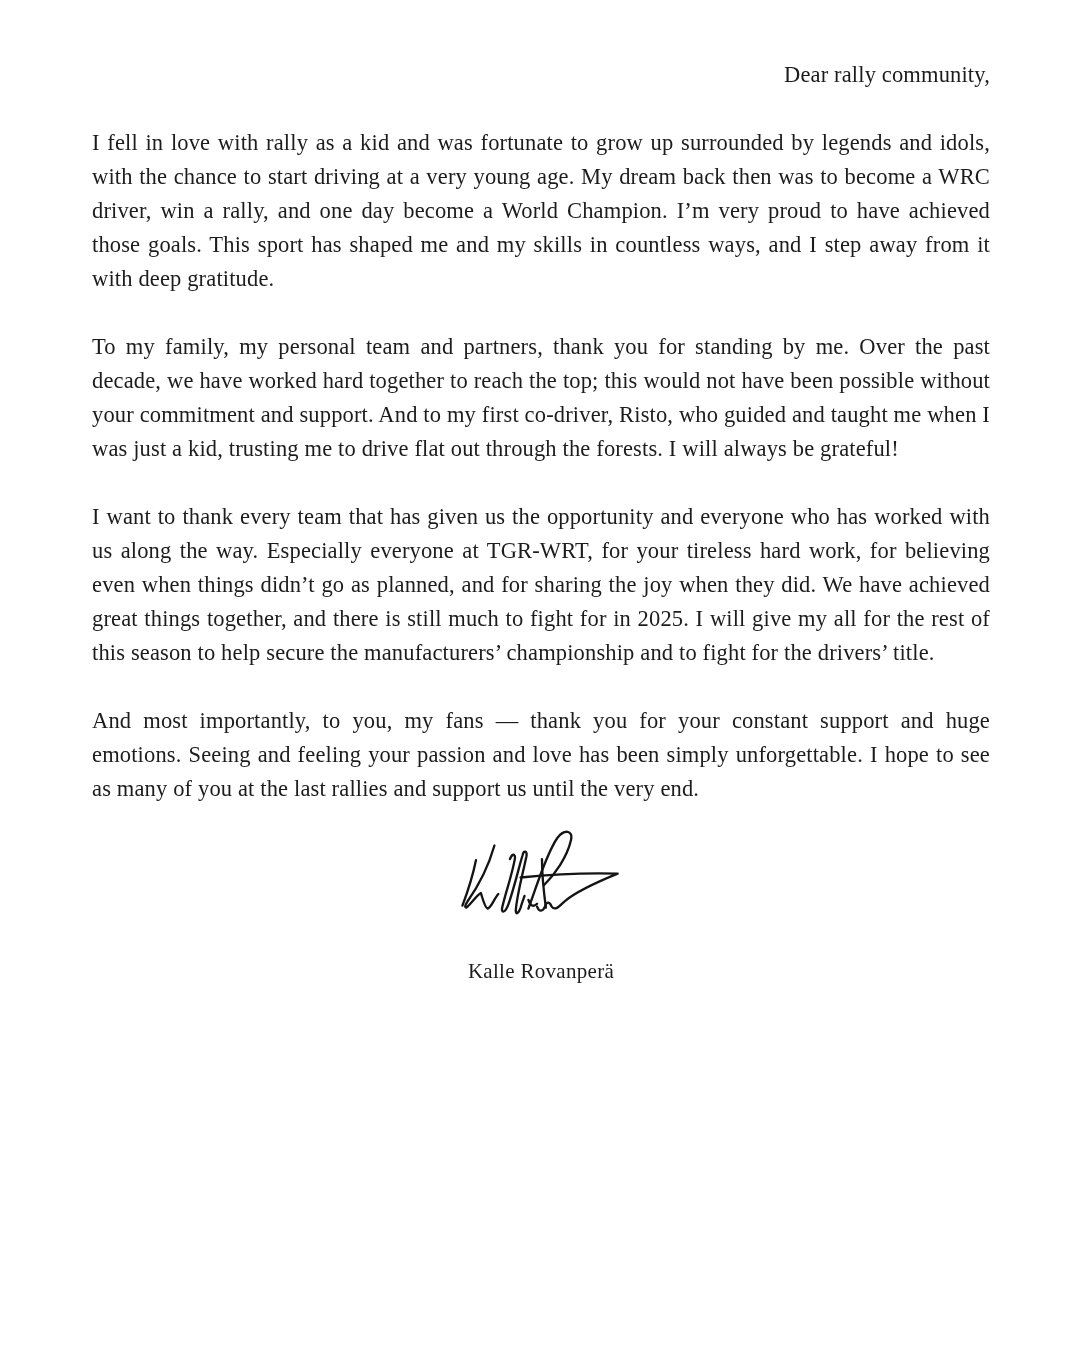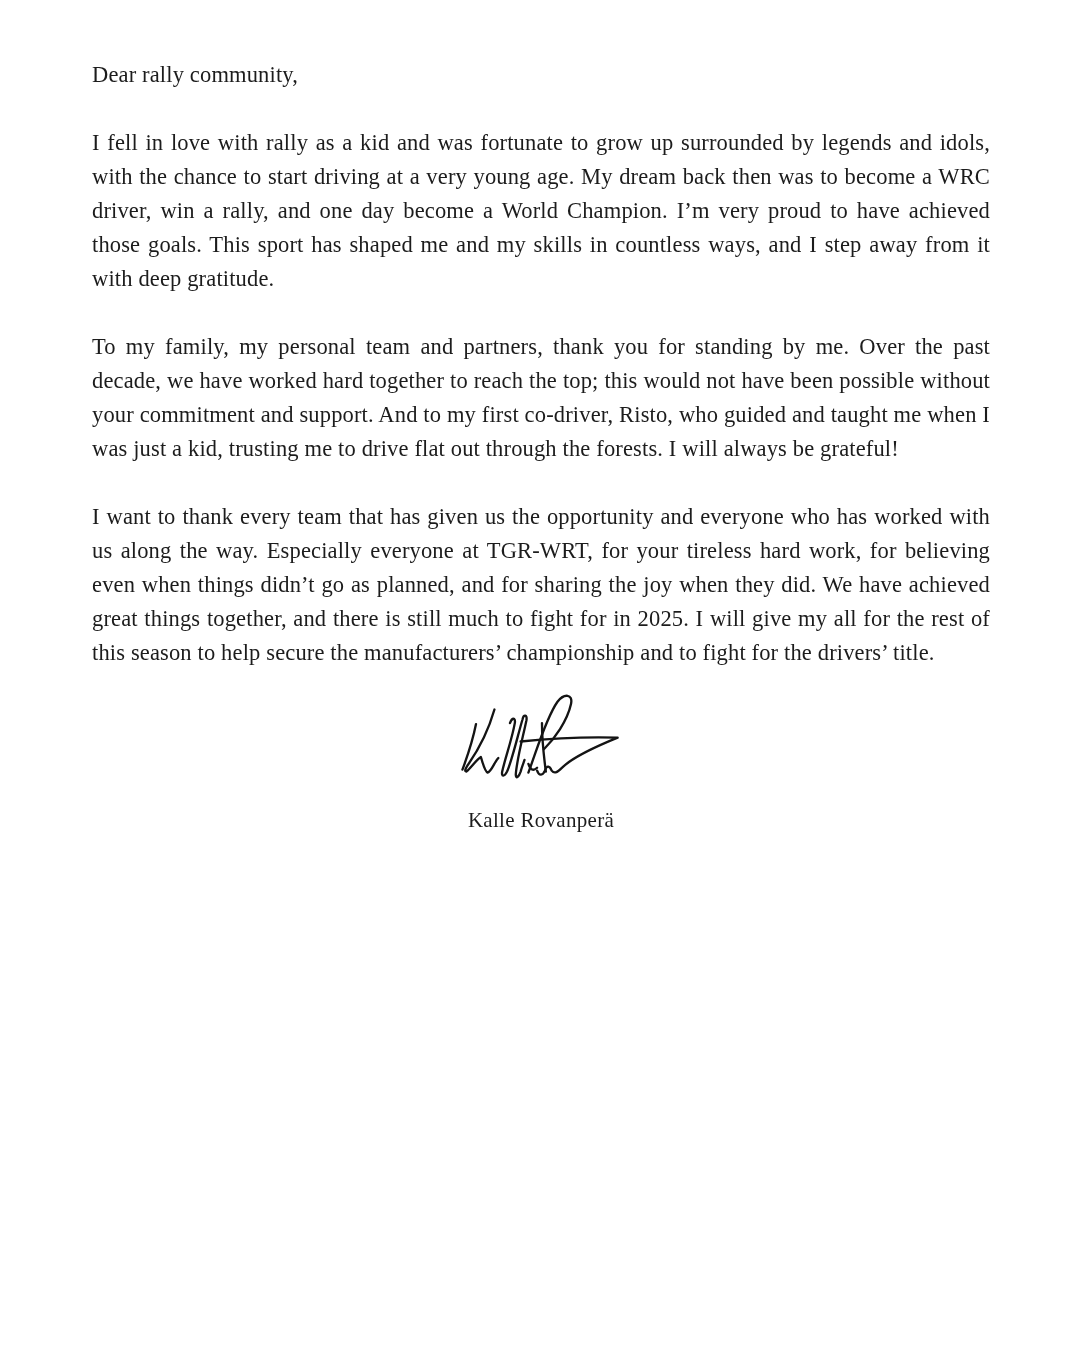--- a/index.html
+++ b/index.html
@@ -22,39 +22,39 @@
   }
   .para{
     font-size:22.5px;
     line-height:34px;
     text-align:justify;
     letter-spacing:0.15px;
     margin-bottom:34px;
     hyphens:none;
   }
   .para.single{
-    text-align:left;
+    text-align:right;
   }
   .signature-block{
     margin-top:-10px;
     text-align:center;
   }
   .signature-svg{
     display:inline-block;
     width:182px;height:97px;
   }
   .signature-svg path{
     fill:none;
     stroke:var(--ink-color);
     stroke-width:2.4;
     stroke-linecap:round;
     stroke-linejoin:round;
   }
   .signatory{
-    margin-top:12px;
+    margin-top:27px;
     font-size:21px;
     line-height:26px;
     text-align:center;
     letter-spacing:0.3px;
   }
 </style>
 </head>
 <body>
 
 <div class="letter">
@@ -62,20 +62,21 @@
   <p class="para single">Dear rally community,</p>
 
 
   <p class="para">I fell in love with rally as a kid and was fortunate to grow up surrounded by legends and idols, with the chance to start driving at a very young age. My dream back then was to become a WRC driver, win a rally, and one day become a World Champion. I’m very proud to have achieved those goals. This sport has shaped me and my skills in countless ways, and I step away from it with deep gratitude.</p>
 
 
   <p class="para">To my family, my personal team and partners, thank you for standing by me. Over the past decade, we have worked hard together to reach the top; this would not have been possible without your commitment and support. And to my first co-driver, Risto, who guided and taught me when I was just a kid, trusting me to drive flat out through the forests. I will always be grateful!</p>
 
   <p class="para">I want to thank every team that has given us the opportunity and everyone who has worked with us along the way. Especially everyone at TGR-WRT, for your tireless hard work, for believing even when things didn’t go as planned, and for sharing the joy when they did. We have achieved great things together, and there is still much to fight for in 2025. I will give my all for the rest of this season to help secure the manufacturers’ championship and to fight for the drivers’ title.</p>
 
+  <p class="para">And most importantly, to you, my fans — thank you for your constant support and huge emotions. Seeing and feeling your passion and love has been simply unforgettable. I hope to see as many of you at the last rallies and support us until the very end.</p>
 
 
   <div class="signature-block">
     <svg class="signature-svg" viewBox="0 0 182 100" xmlns="http://www.w3.org/2000/svg" aria-hidden="true">
 
       <path d="M24 31 C21 46 16 62 10 78"></path>
       <path d="M43 16 C37 37 27 57 15 74 C13 77 12 80 14 80 C19 76 25 67 29 65 C31 71 33 80 36 81 C40 80 43 70 47 66"></path>
 
       <path d="M59 30 C61 24 65 24 64 30 C61 47 54 66 51 80 C50 85 53 86 56 80 C61 69 68 39 72 26 C73 21 77 21 76 27 C72 46 66 68 65 83 C65 88 68 86 70 80 C71 76 73 71 74 68"></path>
 

